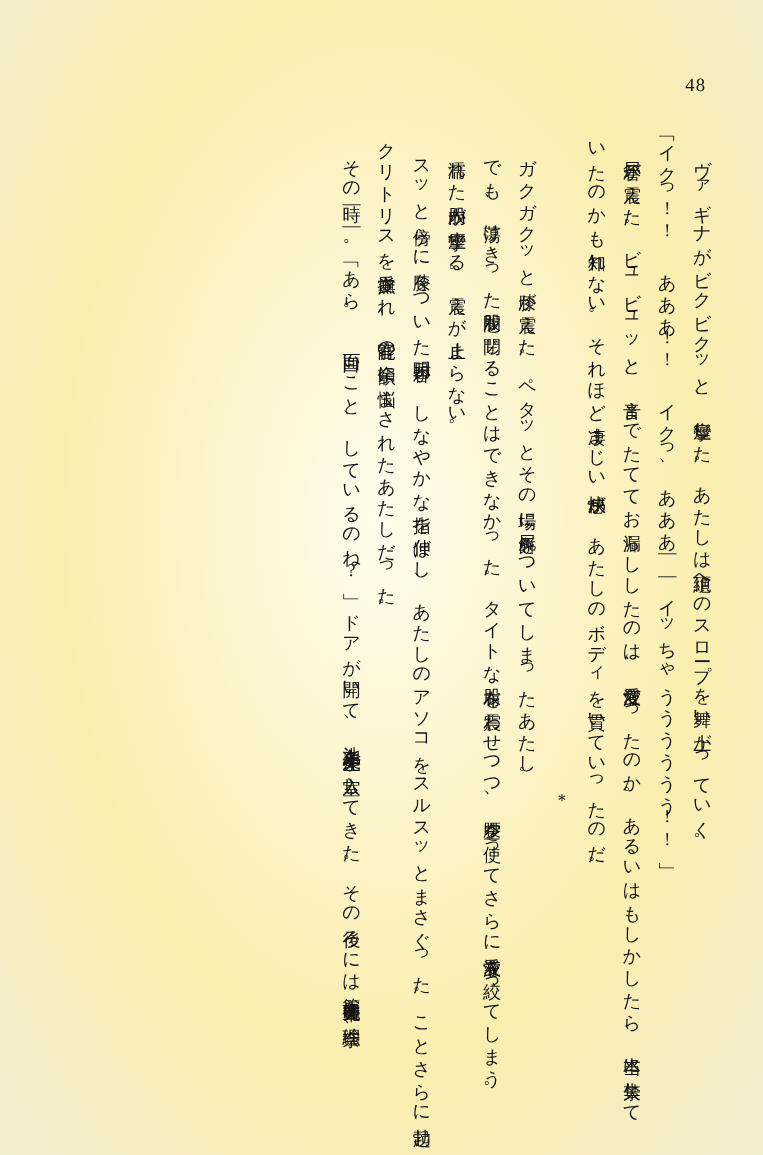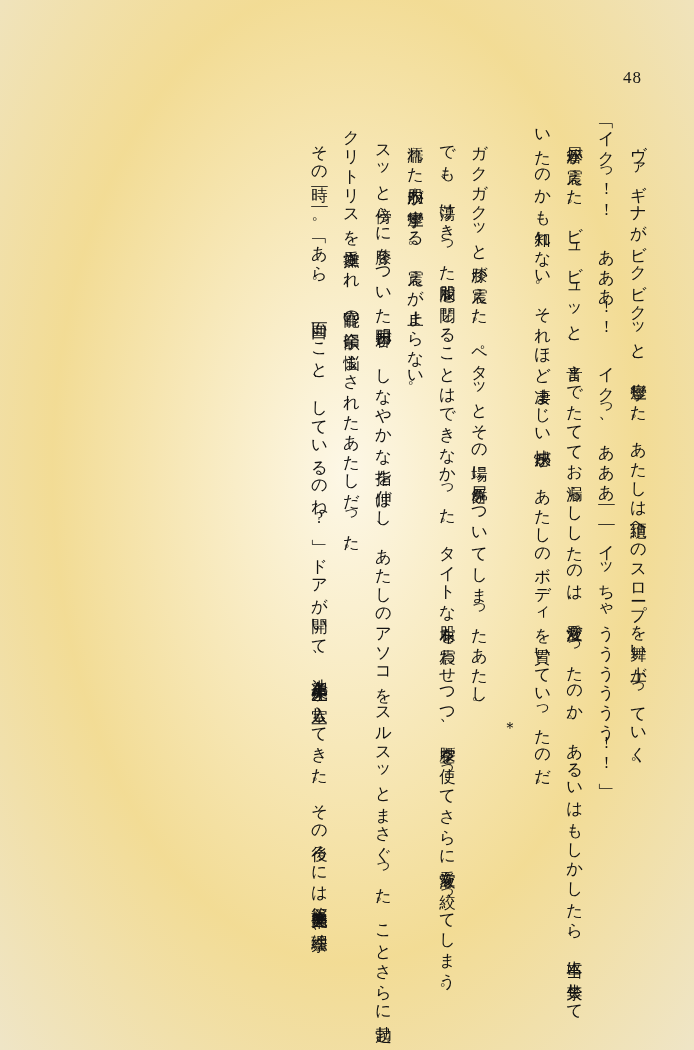--- a/index.html
+++ b/index.html
@@ -11,21 +11,21 @@
     height: 1050px;
     background: #ffffff;
     font-family: "Liberation Serif", "DejaVu Serif", serif;
     color: #1a1a1a;
     overflow: hidden;
     position: relative;
   }
   #page {
     position: absolute;
     inset: 0;
-    background: #eab308;
+    background: #fde047;
   }
   
   #page::before {
     content: "";
     position: absolute;
     inset: 0;
     background:
       radial-gradient(ellipse at 50% 45%, rgba(255,255,255,0.9) 0%, rgba(248,247,243,0.6) 60%, rgba(240,238,232,0.85) 100%);
     pointer-events: none;
   }

